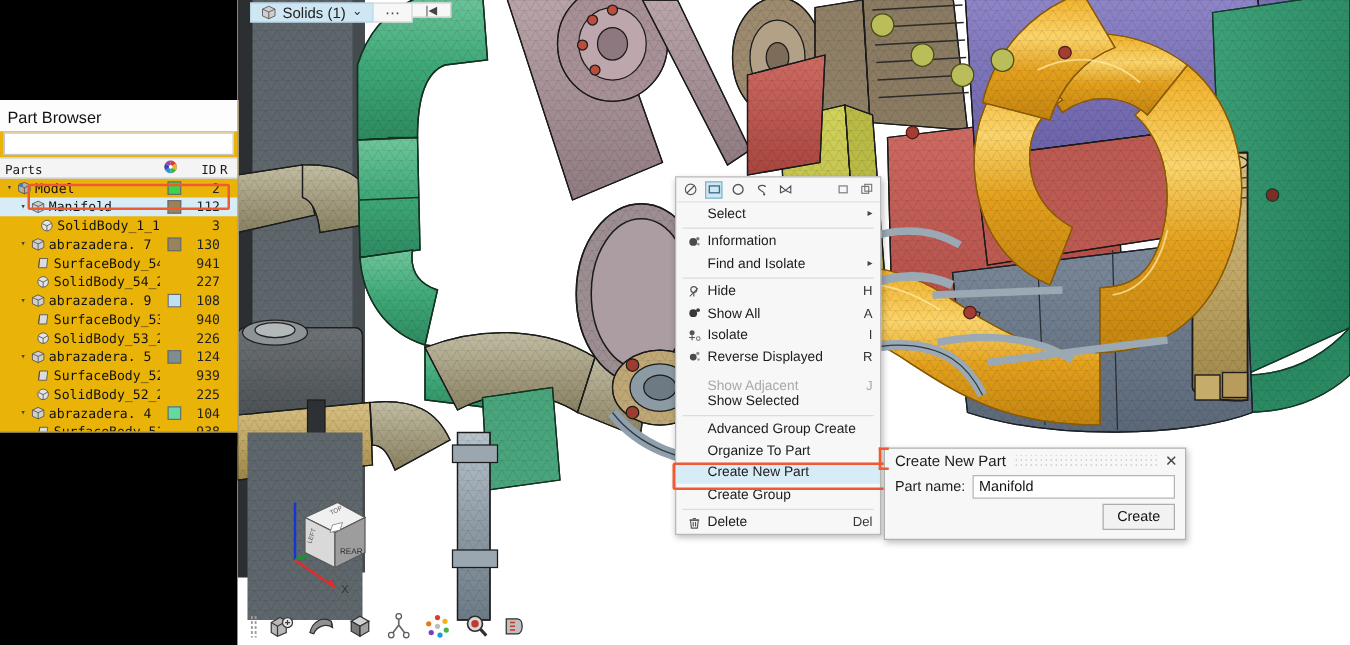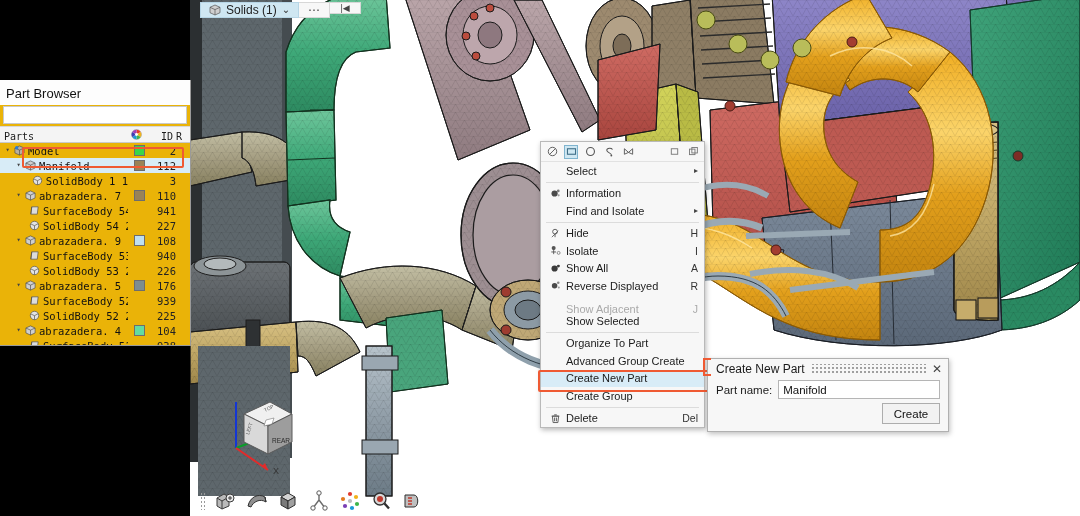--- a/index.html
+++ b/index.html
@@ -496,21 +496,21 @@
               <svg viewBox="0 0 12 12" width="11" height="11">
                 <polygon points="6,1 11,3.3 11,8.7 6,11 1,8.7 1,3.3" fill="#cfcfcf" stroke="#4a4a4a" stroke-width="0.7"></polygon>
                 <path d="M1 3.3 L6 5.6 L11 3.3 M6 5.6 L6 11" fill="none" stroke="#4a4a4a" stroke-width="0.7"></path>
               </svg>
             </span>
             <span>abrazadera. 7</span>
           </div>
           <div class="sw">
             <span class="swatch" style="background:#998358"></span>
           </div>
-          <div class="idc">110</div>
+          <div class="idc">130</div>
           <div class="pad"></div>
         </div>
         <div class="trow">
           <div class="lbl" style="padding-left:26px">
             <span class="arrow"></span>
             <span class="ic">
               <svg viewBox="0 0 12 12" width="11" height="11">
                 <polygon points="3,2 10,2 9,10 2,10" fill="#dcdcdc" stroke="#4a4a4a" stroke-width="0.7"></polygon>
                 <path d="M3 2 L2 10" stroke="#4a4a4a" stroke-width="0.7"></path>
               </svg>
@@ -592,21 +592,21 @@
               <svg viewBox="0 0 12 12" width="11" height="11">
                 <polygon points="6,1 11,3.3 11,8.7 6,11 1,8.7 1,3.3" fill="#cfcfcf" stroke="#4a4a4a" stroke-width="0.7"></polygon>
                 <path d="M1 3.3 L6 5.6 L11 3.3 M6 5.6 L6 11" fill="none" stroke="#4a4a4a" stroke-width="0.7"></path>
               </svg>
             </span>
             <span>abrazadera. 5</span>
           </div>
           <div class="sw">
             <span class="swatch" style="background:#7d8d90"></span>
           </div>
-          <div class="idc">176</div>
+          <div class="idc">124</div>
           <div class="pad"></div>
         </div>
         <div class="trow">
           <div class="lbl" style="padding-left:26px">
             <span class="arrow"></span>
             <span class="ic">
               <svg viewBox="0 0 12 12" width="11" height="11">
                 <polygon points="3,2 10,2 9,10 2,10" fill="#dcdcdc" stroke="#4a4a4a" stroke-width="0.7"></polygon>
                 <path d="M3 2 L2 10" stroke="#4a4a4a" stroke-width="0.7"></path>
               </svg>
@@ -739,37 +739,37 @@
               <path d="M5.5 6.6 L5.5 10" stroke="#555" stroke-width="1"></path>
               <path d="M2 10 L9 3" stroke="#555" stroke-width="0.9"></path>
             </svg>
           </span>
           <span class="mtx">Hide</span>
           <span class="msc">H</span>
         </div>
         <div class="mi">
           <span class="mic">
             <svg viewBox="0 0 12 12" width="11" height="11">
+              <circle cx="5" cy="6" r="3.4" fill="#3a3a3a"></circle>
+              <circle cx="9.2" cy="3.4" r="1.6" fill="#3a3a3a"></circle>
+            </svg>
+          </span>
+          <span class="mtx">Show All</span>
+          <span class="msc">A</span>
+        </div>
+        <div class="mi">
+          <span class="mic">
+            <svg viewBox="0 0 12 12" width="11" height="11">
               <circle cx="4" cy="3.4" r="2.2" fill="#555"></circle>
               <path d="M4 5.6 L4 10 M1.4 7.6 L6.6 7.6" stroke="#555" stroke-width="1"></path>
               <circle cx="9.4" cy="8.6" r="1.6" fill="none" stroke="#777" stroke-width="0.9"></circle>
             </svg>
           </span>
           <span class="mtx">Isolate</span>
           <span class="msc">I</span>
-        </div>
-        <div class="mi">
-          <span class="mic">
-            <svg viewBox="0 0 12 12" width="11" height="11">
-              <circle cx="5" cy="6" r="3.4" fill="#3a3a3a"></circle>
-              <circle cx="9.2" cy="3.4" r="1.6" fill="#3a3a3a"></circle>
-            </svg>
-          </span>
-          <span class="mtx">Show All</span>
-          <span class="msc">A</span>
         </div>
         <div class="mi">
           <span class="mic">
             <svg viewBox="0 0 12 12" width="11" height="11">
               <circle cx="5" cy="6.2" r="3" fill="#4a4a4a"></circle>
               <circle cx="9" cy="3" r="1.4" fill="#8a8a8a"></circle>
               <circle cx="9.6" cy="8.2" r="1.1" fill="#9a9a9a"></circle>
             </svg>
           </span>
           <span class="mtx">Reverse Displayed</span>
@@ -777,24 +777,24 @@
         </div>
         <div class="mi disabled indent">
           <span class="mtx">Show Adjacent</span>
           <span class="msc">J</span>
         </div>
         <div class="mi indent">
           <span class="mtx">Show Selected</span>
         </div>
         <div class="msep"></div>
         <div class="mi indent">
+          <span class="mtx">Advanced Group Create</span>
+        </div>
+        <div class="mi indent">
           <span class="mtx">Organize To Part</span>
-        </div>
-        <div class="mi indent">
-          <span class="mtx">Advanced Group Create</span>
         </div>
         <div class="mi hl indent">
           <span class="mtx">Create New Part</span>
         </div>
         <div class="mi indent">
           <span class="mtx">Create Group</span>
         </div>
         <div class="msep"></div>
         <div class="mi">
           <span class="mic">

